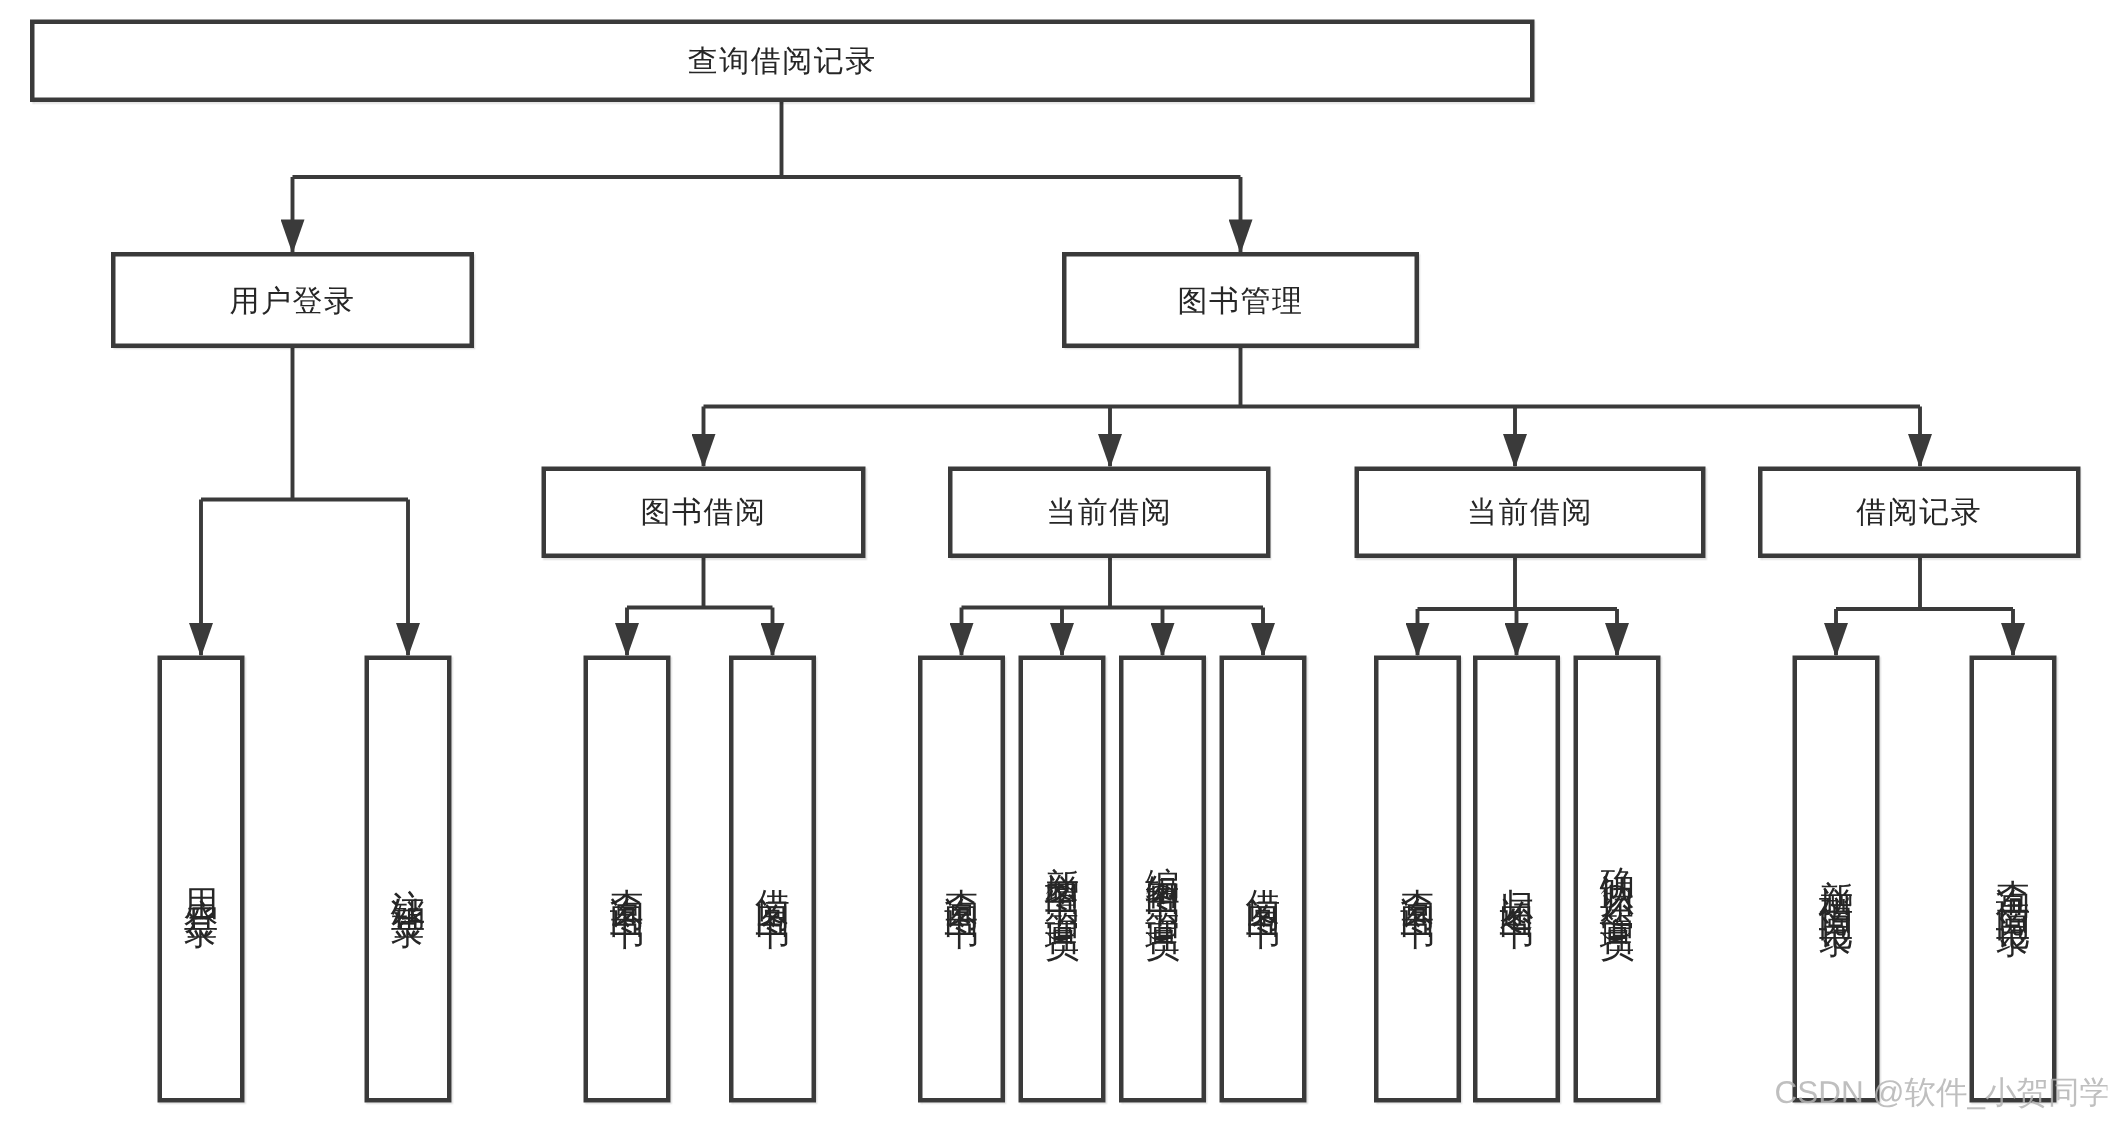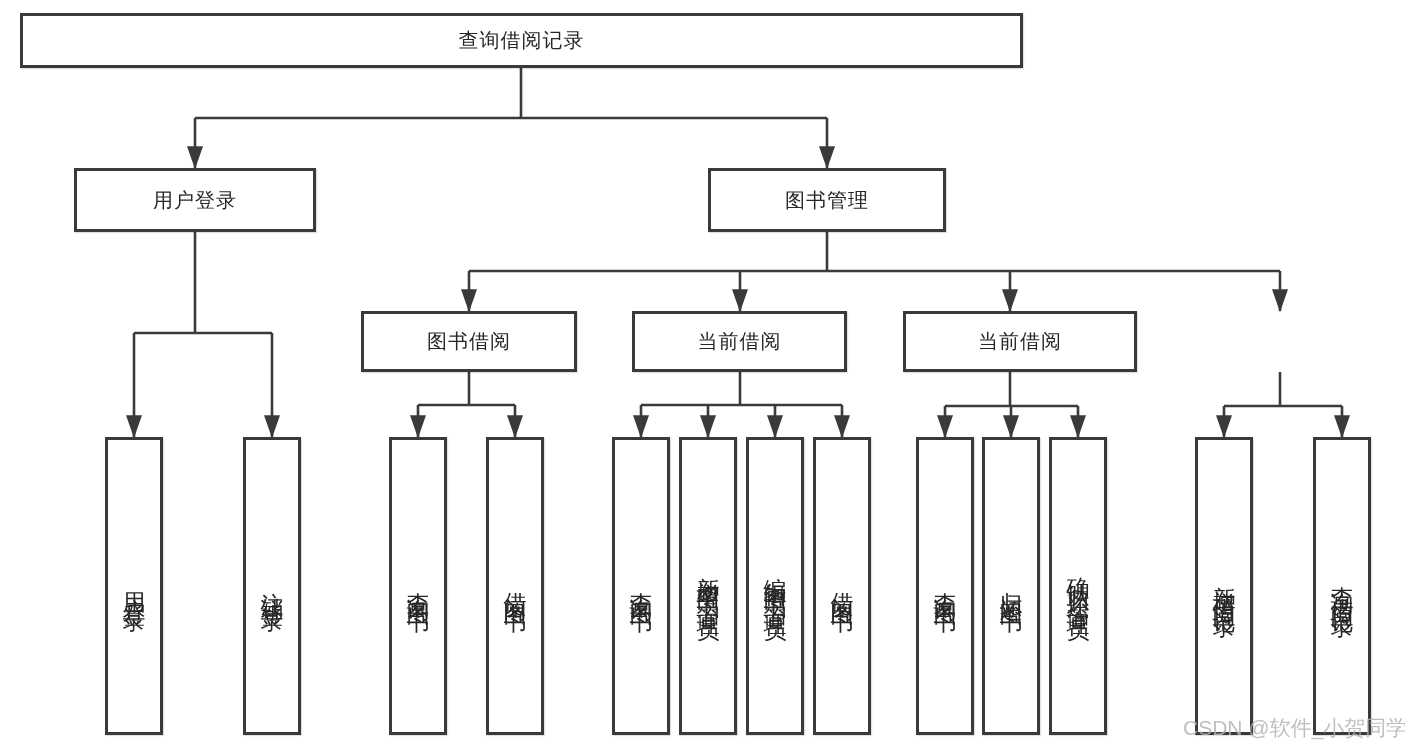--- a/index.html
+++ b/index.html
@@ -124,20 +124,21 @@
   </svg>
 
   <div id="n-root" class="node h-node">查询借阅记录</div>
 
   <div id="n-login" class="node h-node">用户登录</div>
   <div id="n-mgmt" class="node h-node">图书管理</div>
 
   <div id="n-rec" class="node h-node">图书借阅</div>
   <div id="n-borrow" class="node h-node">当前借阅</div>
   <div id="n-current" class="node h-node">当前借阅</div>
+  <div id="n-record" class="node h-node">借阅记录</div>
 
   <div id="l-a1" class="node v-node leaf">用户登录</div>
   <div id="l-a2" class="node v-node leaf">注销登录</div>
 
   <div id="l-b1" class="node v-node leaf">查询图书</div>
   <div id="l-b2" class="node v-node leaf">借阅图书</div>
 
   <div id="l-c1" class="node v-node leaf">查询图书</div>
   <div id="l-c2" class="node v-node leaf">新增图书（管理员）</div>
   <div id="l-c3" class="node v-node leaf">编辑图书（管理员）</div>

